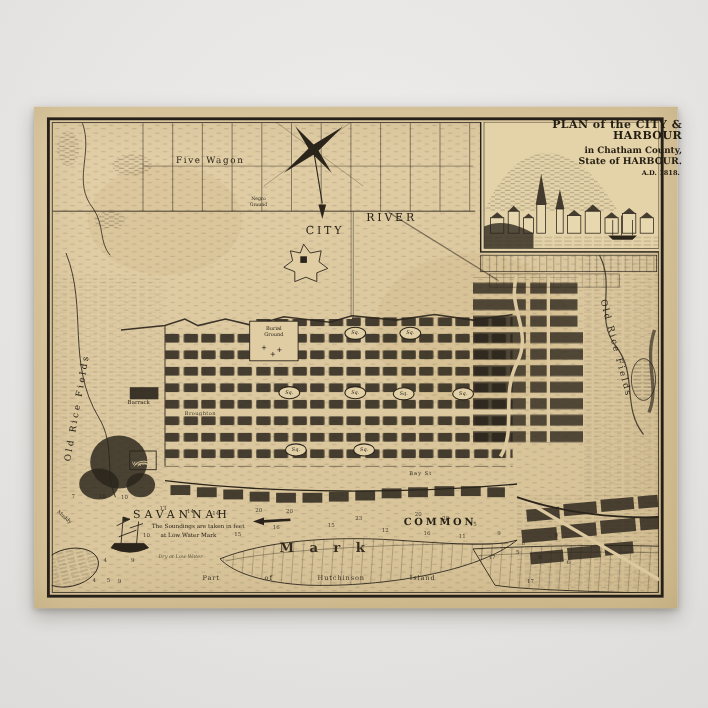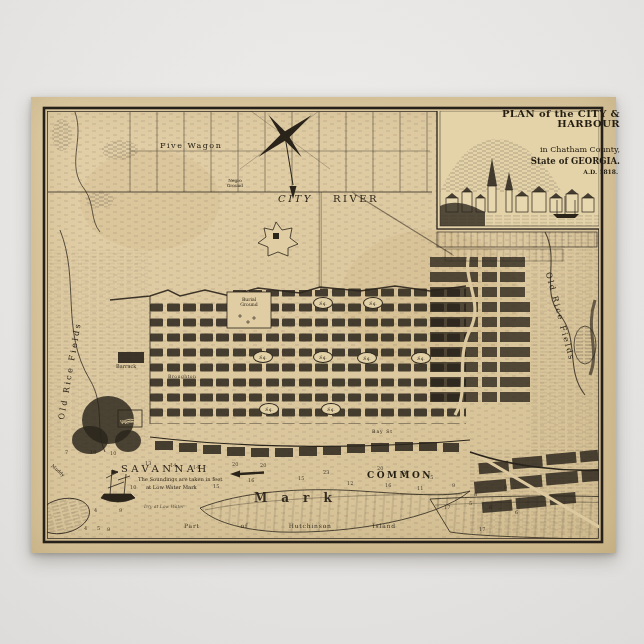--- a/index.html
+++ b/index.html
@@ -22,21 +22,21 @@
     position:absolute;width:18px;height:10px;border:0.7px solid #2a241b;border-radius:50%;
     background:#e2d0a6;display:flex;align-items:center;justify-content:center;
     font-size:4.5px;color:#2a241b;font-style:italic;
   }
   .title-block{
     position:absolute;left:440px;top:109px;width:180px;text-align:right;
     color:#231d12;line-height:1;border-radius:26px;
   }
   .title-block .t1{display:block;font-size:10px;font-weight:700;letter-spacing:.4px;}
   .title-block .t2{display:block;font-size:11px;font-weight:700;margin-top:3px;letter-spacing:.6px;}
-  .title-block .t3{display:block;font-size:8px;font-weight:400;margin-top:17px;}
+  .title-block .t3{display:block;font-size:8px;font-weight:700;margin-top:3px;}
   .title-block .t4{display:block;font-size:8.5px;font-weight:700;margin-top:3px;}
   .title-block .t5{display:block;font-size:6px;font-weight:700;margin-top:3px;padding-right:2px;}
 </style>
 </head>
 <body>
 
 <div class="stage">
 
   <div class="poster"></div>
 
@@ -249,30 +249,30 @@
         <rect x="530" y="546" width="4" height="2.4" opacity="0.35"></rect>
       </g>
     </g>
   </svg>
 
   <div class="layer">
 
     <div class="title-block">
       <span class="t1">PLAN of the CITY &amp; HARBOUR</span>
       <span class="t3">in Chatham County,</span>
-      <span class="t4">State of GEORGIA.</span>
+      <span class="t4">State of HARBOUR.</span>
       <span class="t5">A.D. 1818.</span>
     </div>
 
     <span class="lbl" style="left:160px;top:141px;font-size:8px;letter-spacing:1.5px;">Five Wagon</span>
 
     <span class="lbl" style="left:222px;top:179px;font-size:4.2px;text-align:center;width:26px;">Negro
 Ground</span>
 
-    <span class="lbl" style="left:278px;top:193px;font-size:10px;letter-spacing:2.5px;font-style:italic;">CITY</span>
+    <span class="lbl" style="left:278px;top:205px;font-size:10px;letter-spacing:2.5px;">CITY</span>
     <span class="lbl" style="left:333px;top:193px;font-size:10px;letter-spacing:2.5px;">RIVER</span>
 
     <span class="lbl" style="left:228px;top:297px;font-size:4.6px;text-align:center;width:42px;">Burial
 Ground</span>
 
     <span class="lbl" style="left:116px;top:364px;font-size:5px;">Barrack</span>
 
     <span class="lbl" style="left:168px;top:374px;font-size:4.6px;letter-spacing:.4px;opacity:.9;">Broughton</span>
 
     <span class="lbl" style="left:120px;top:420px;font-size:4px;color:#e2d0a6;">Wagon</span>

